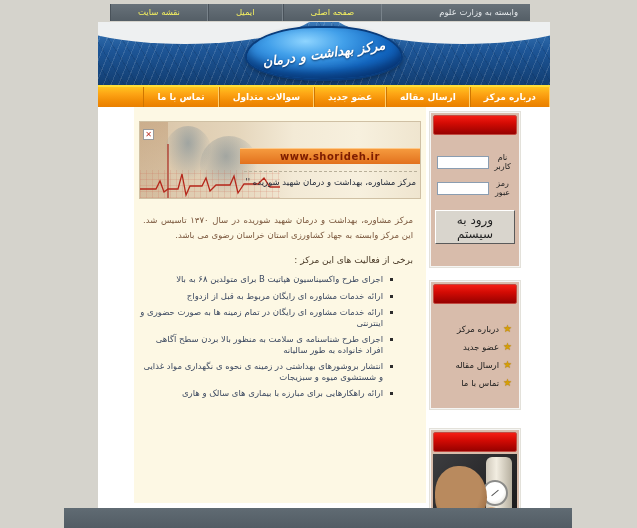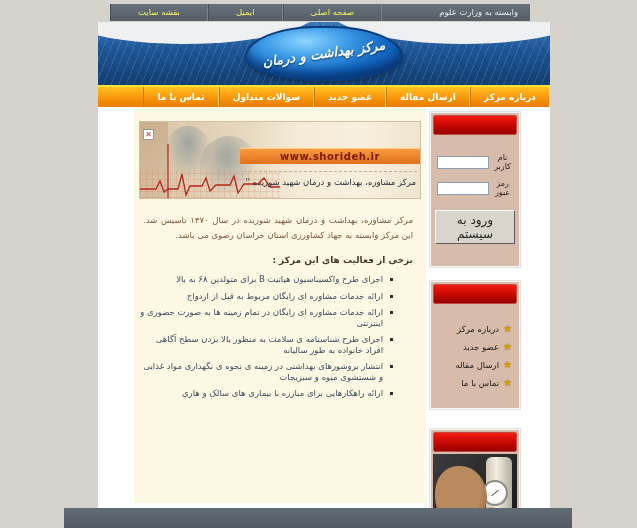--- a/index.html
+++ b/index.html
@@ -65,21 +65,21 @@
                  border:1px solid #9a9a9a; color:#c0392b; font-size:8px; line-height:9px; text-align:center; }
   .url-bar { position:absolute; left:100px; right:0; top:26px; height:16px;
              background:linear-gradient(180deg,#f59a3e,#e2711d); border-top:1px solid #ffc888;
              color:#7d1c00; font-weight:bold; font-size:10px; line-height:15px; text-align:center; letter-spacing:.5px; }
   .dotted { position:absolute; left:104px; right:3px; top:49px; border-top:1px dashed #b9b09a; }
   .banner-caption { position:absolute; left:100px; right:4px; top:55px; direction:rtl;
                     color:#1d2534; font-size:8.5px; text-align:right; }
 
   
   .intro { margin:14px 8px 0 4px; font-size:8.5px; line-height:15px; color:#7a573d; text-align:justify; }
-  .act-heading { margin:12px 8px 8px 0; font-size:9px; font-weight:bold; color:#4a3a27; }
+  .act-heading { margin:12px 8px 8px 0; font-size:9px; font-weight:normal; color:#4a3a27; }
   .acts { margin:9px 26px 0 0; list-style:none;text-align:right; }
   .acts li { position:relative; padding-right:12px; margin-bottom:6px;
              font-size:8.5px; line-height:10.5px; color:#3d4a61; }
   .acts li::before { content:""; position:absolute; right:2px; top:4px; width:3px; height:3px; background:#2c2c2c; }
 
   
   .sidebar { width:90px; margin-left:4px; margin-top:5px; direction:rtl; }
   .sbox { background:#d8bcab; border:1px solid #f5f5f3; box-shadow:0 0 0 1px #e3e1da; }
   .sbox-header { height:20px; margin:2px; border-radius:2px; border:1px solid #c24a41;
                  background:linear-gradient(180deg,#f41d12 0%,#d30b04 40%,#970100 100%); }

